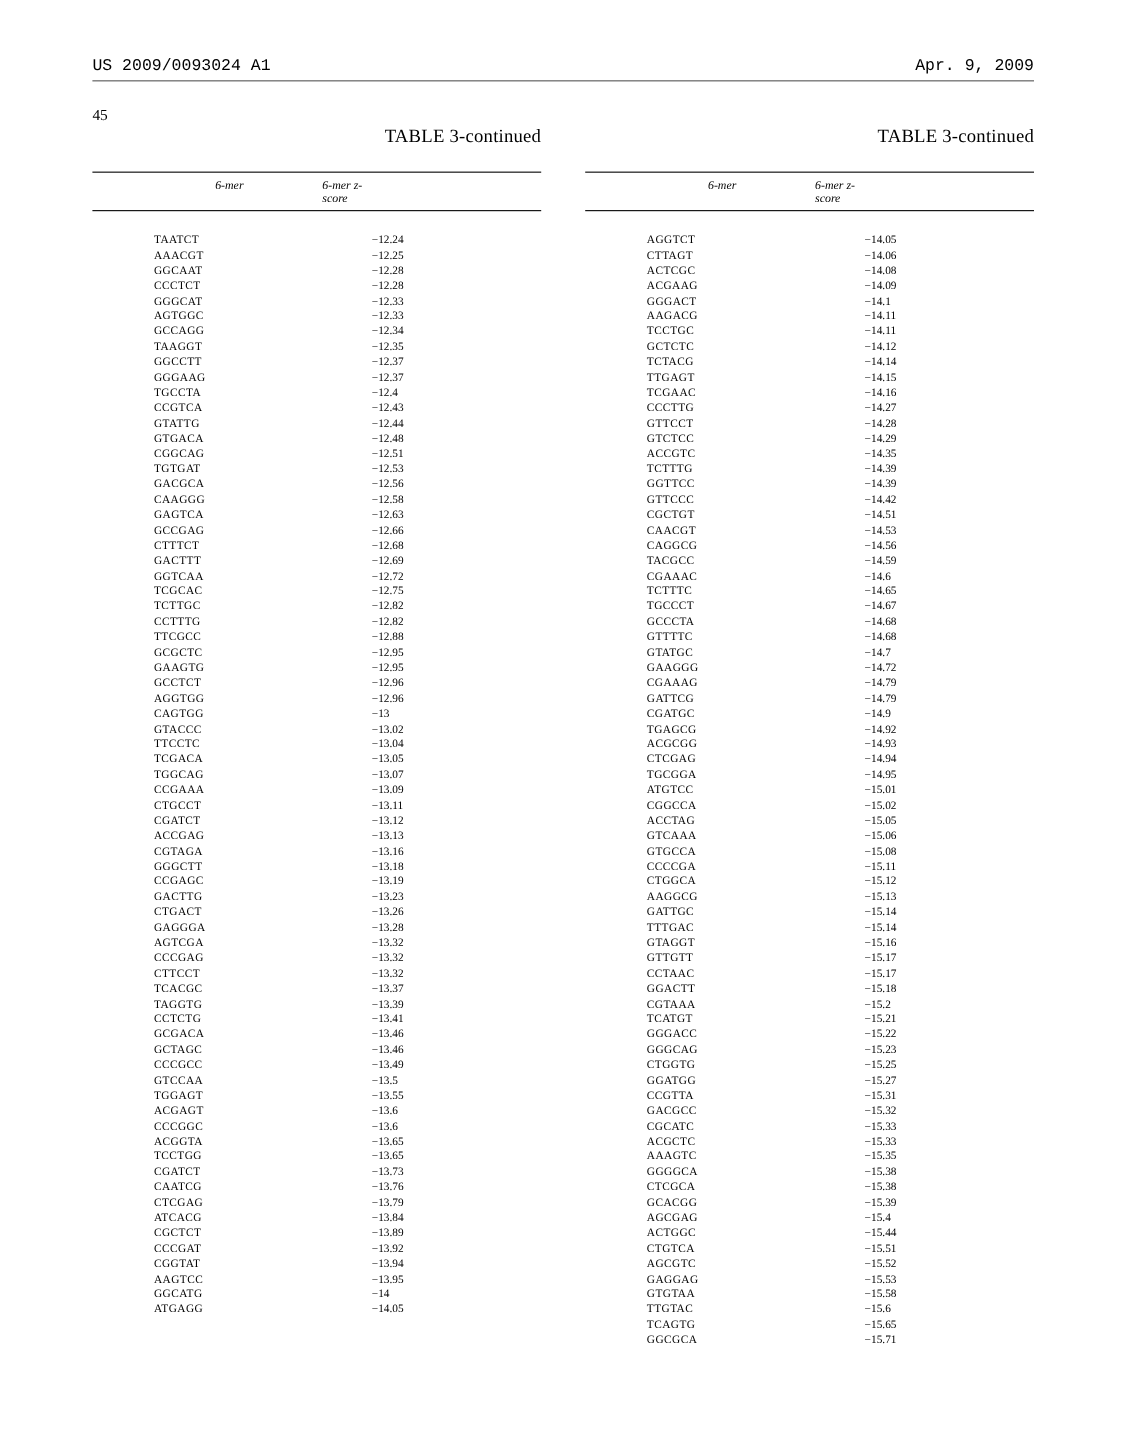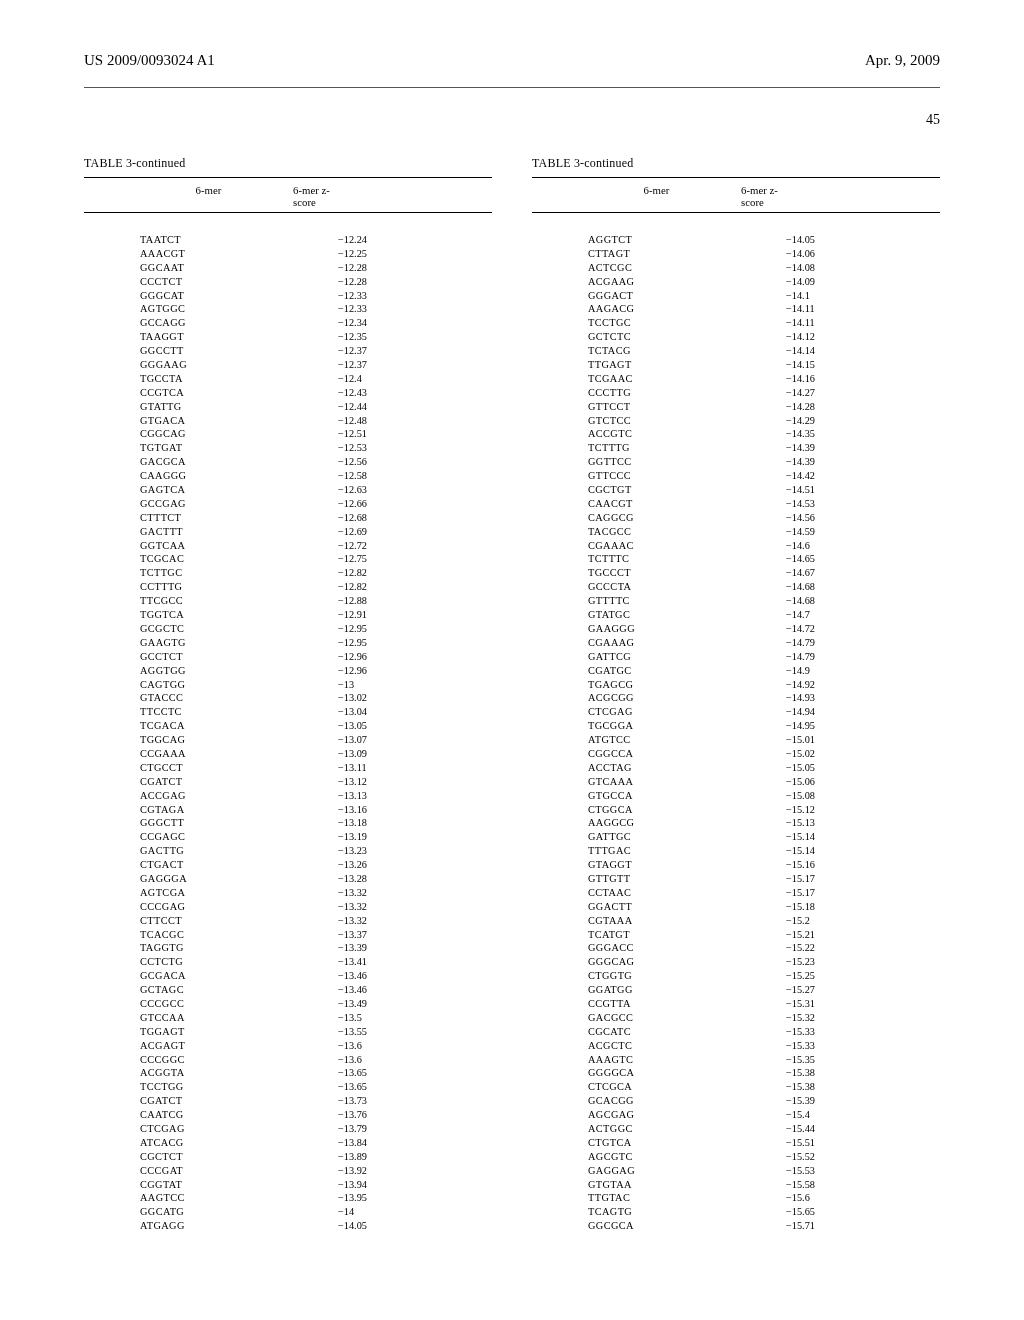--- a/index.html
+++ b/index.html
@@ -9,50 +9,51 @@
       width: 1024px;
       height: 1320px;
       padding: 52px 84px 40px 84px;
       font-size: 11px;
       color: #000;
     }
     .header {
       display: flex;
       justify-content: space-between;
       border-bottom: 1px solid #555;
-      padding-bottom: 18px;
+      padding-bottom: 4px;
       margin-bottom: 24px;
       font-size: 15px;
+      font-family: Liberation Mono, monospace;
     }
     .page-number {
-      text-align: right;
+      text-align: left;
       font-size: 14px;
-      margin-bottom: 28px;
     }
     .columns {
       display: flex;
       gap: 40px;
     }
     .col {
       flex: 1;
     }
     .table-title {
-      text-align: left;
-      font-size: 12px;
-      margin-bottom: 6px;
+      text-align: right;
+      font-size: 17px;
+      margin-bottom: 22px;
       letter-spacing: 0.2px;
     }
     .table-head-wrap {
       border-top: 1.5px solid #000;
       border-bottom: 1.5px solid #000;
     }
     .table-head {
       display: flex;
       padding: 6px 0 4px 0;
       font-size: 10.8px;
+      font-style: italic;
     }
     .table-head .th1 {
       flex: 1;
       text-align: center;
       padding-left: 40px;
     }
     .table-head .th2 {
       flex: 1;
       text-align: left;
       padding-right: 30px;
@@ -202,24 +203,20 @@
         </div>
         <div class="row">
           <div class="c1">CCTTTG</div>
           <div class="c2">−12.82</div>
         </div>
         <div class="row">
           <div class="c1">TTCGCC</div>
           <div class="c2">−12.88</div>
         </div>
         <div class="row">
-          <div class="c1">TGGTCA</div>
-          <div class="c2">−12.91</div>
-        </div>
-        <div class="row">
           <div class="c1">GCGCTC</div>
           <div class="c2">−12.95</div>
         </div>
         <div class="row">
           <div class="c1">GAAGTG</div>
           <div class="c2">−12.95</div>
         </div>
         <div class="row">
           <div class="c1">GCCTCT</div>
           <div class="c2">−12.96</div>
@@ -561,20 +558,24 @@
         </div>
         <div class="row">
           <div class="c1">GTCAAA</div>
           <div class="c2">−15.06</div>
         </div>
         <div class="row">
           <div class="c1">GTGCCA</div>
           <div class="c2">−15.08</div>
         </div>
         <div class="row">
+          <div class="c1">CCCCGA</div>
+          <div class="c2">−15.11</div>
+        </div>
+        <div class="row">
           <div class="c1">CTGGCA</div>
           <div class="c2">−15.12</div>
         </div>
         <div class="row">
           <div class="c1">AAGGCG</div>
           <div class="c2">−15.13</div>
         </div>
         <div class="row">
           <div class="c1">GATTGC</div>
           <div class="c2">−15.14</div>

